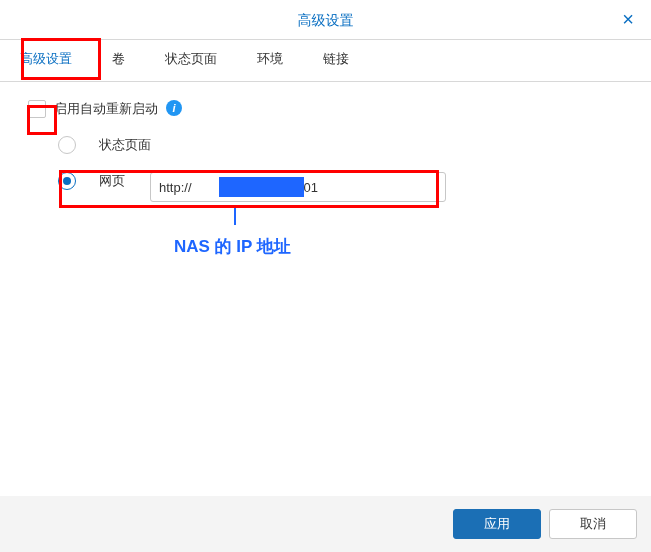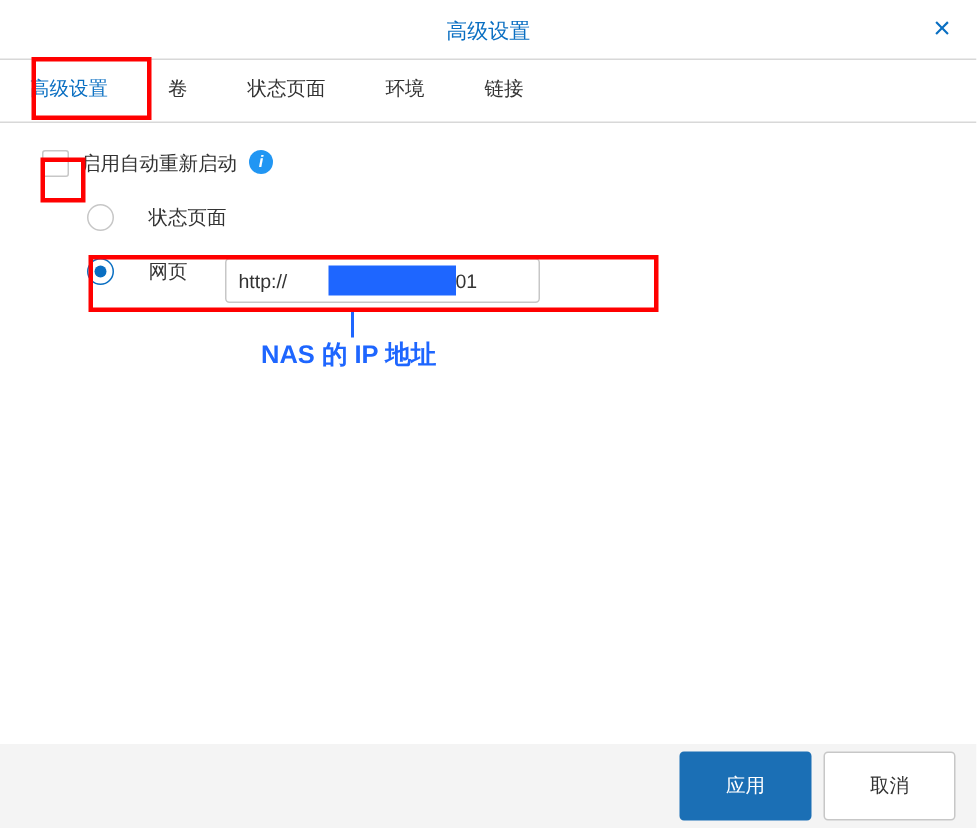--- a/index.html
+++ b/index.html
@@ -12,31 +12,31 @@
     .content { padding: 18px 28px; }
     .row { display: flex; margin-bottom: 14px; min-height: 22px; }
     .row.indent1 { margin-left: 30px; gap: 15px; }
     .checkbox, .radio { width: 18px; height: 18px; margin-right: 8px; flex-shrink: 0; display: inline-flex; align-items: center; justify-content: center; }
     .checkbox { border: 1px solid #c7c7c7; border-radius: 2px; background: #fff; }
     .checkbox.checked svg path { stroke: #0a6fc2; }
     .radio { border: 1px solid #c7c7c7; border-radius: 50%; background: #fff; }
     .radio.selected { border-color: #0a6fc2; }
     .radio .dot { width: 8px; height: 8px; border-radius: 50%; background: #0a6fc2; }
     .info-icon { width: 16px; height: 16px; border-radius: 50%; background: #2196f3; color: #fff; font-style: italic; font-weight: bold; font-size: 11px; display: inline-flex; align-items: center; justify-content: center; margin-left: 8px; flex-shrink:0; }
-    .url-input { height: 30px; border: 1px solid #c7c7c7; border-radius: 3px; padding: 0 8px; font-size: 13px; width: 210px; margin-left: 10px; display: flex; align-items: center; position: relative; background:#fff; }
+    .url-input { height: 30px; border: 1px solid #c7c7c7; border-radius: 3px; padding: 0 8px; font-size: 13px; width: 296px; margin-left: 10px; display: flex; align-items: center; position: relative; background:#fff; }
     .url-redact { position:absolute; left:68px; top:4px; height:20px; width:85px; background:#1e66ff; }
     .label-text { white-space: nowrap; }
     .highlight { border: 3px solid #ff0000; position: absolute; pointer-events: none; z-index: 5; }
     .hl-tab   { top: 38px;  left:  21px; width:  80px; height: 42px; }
     .hl-check { top: 105px; left:  27px; width:  30px; height: 30px; }
     .hl-web   { top: 170px; left:  59px; width: 380px; height: 38px; }
     .callout-line { position:absolute; width:2px; background:#1e66ff; }
     .callout-txt { position:absolute; color:#1e66ff; font-size:17px; font-weight:bold; }
     .footer { position: absolute; bottom: 0; left: 0; right: 0; height: 56px; background: #f4f4f4; display: flex; align-items: center; justify-content: flex-end; padding: 0 14px; gap: 8px; }
-    .btn { min-width: 88px; height: 46px; border-radius: 3px; font-size: 13px; border: 1px solid #c7c7c7; background: #fff; cursor: pointer; display:inline-flex; align-items:center; justify-content:center; }
+    .btn { min-width: 88px; height: 30px; border-radius: 3px; font-size: 13px; border: 1px solid #c7c7c7; background: #fff; cursor: pointer; display:inline-flex; align-items:center; justify-content:center; }
     .btn.primary { background:#1b6fb5; border-color:#1b6fb5; color:#fff; }
   </style>
 </head>
 <body>
 
 <div class="titlebar">
   <span>高级设置</span>
   <span class="close">×</span>
 </div>
 
@@ -73,18 +73,18 @@
       <span style="margin-left:94px;">:3001</span>
     </div>
   </div>
 
 </div>
 
 <div class="highlight hl-tab"></div>
 <div class="highlight hl-check"></div>
 <div class="highlight hl-web"></div>
 <div class="callout-line" style="left:234px; top:207px; height:18px;"></div>
-<div class="callout-txt" style="left:174px; top:225px;">NAS 的 IP 地址</div>
+<div class="callout-txt" style="left:174px; top:235px;">NAS 的 IP 地址</div>
 
 <div class="footer">
   <div class="btn primary">应用</div>
   <div class="btn">取消</div>
 </div>
 
 </body></html>

